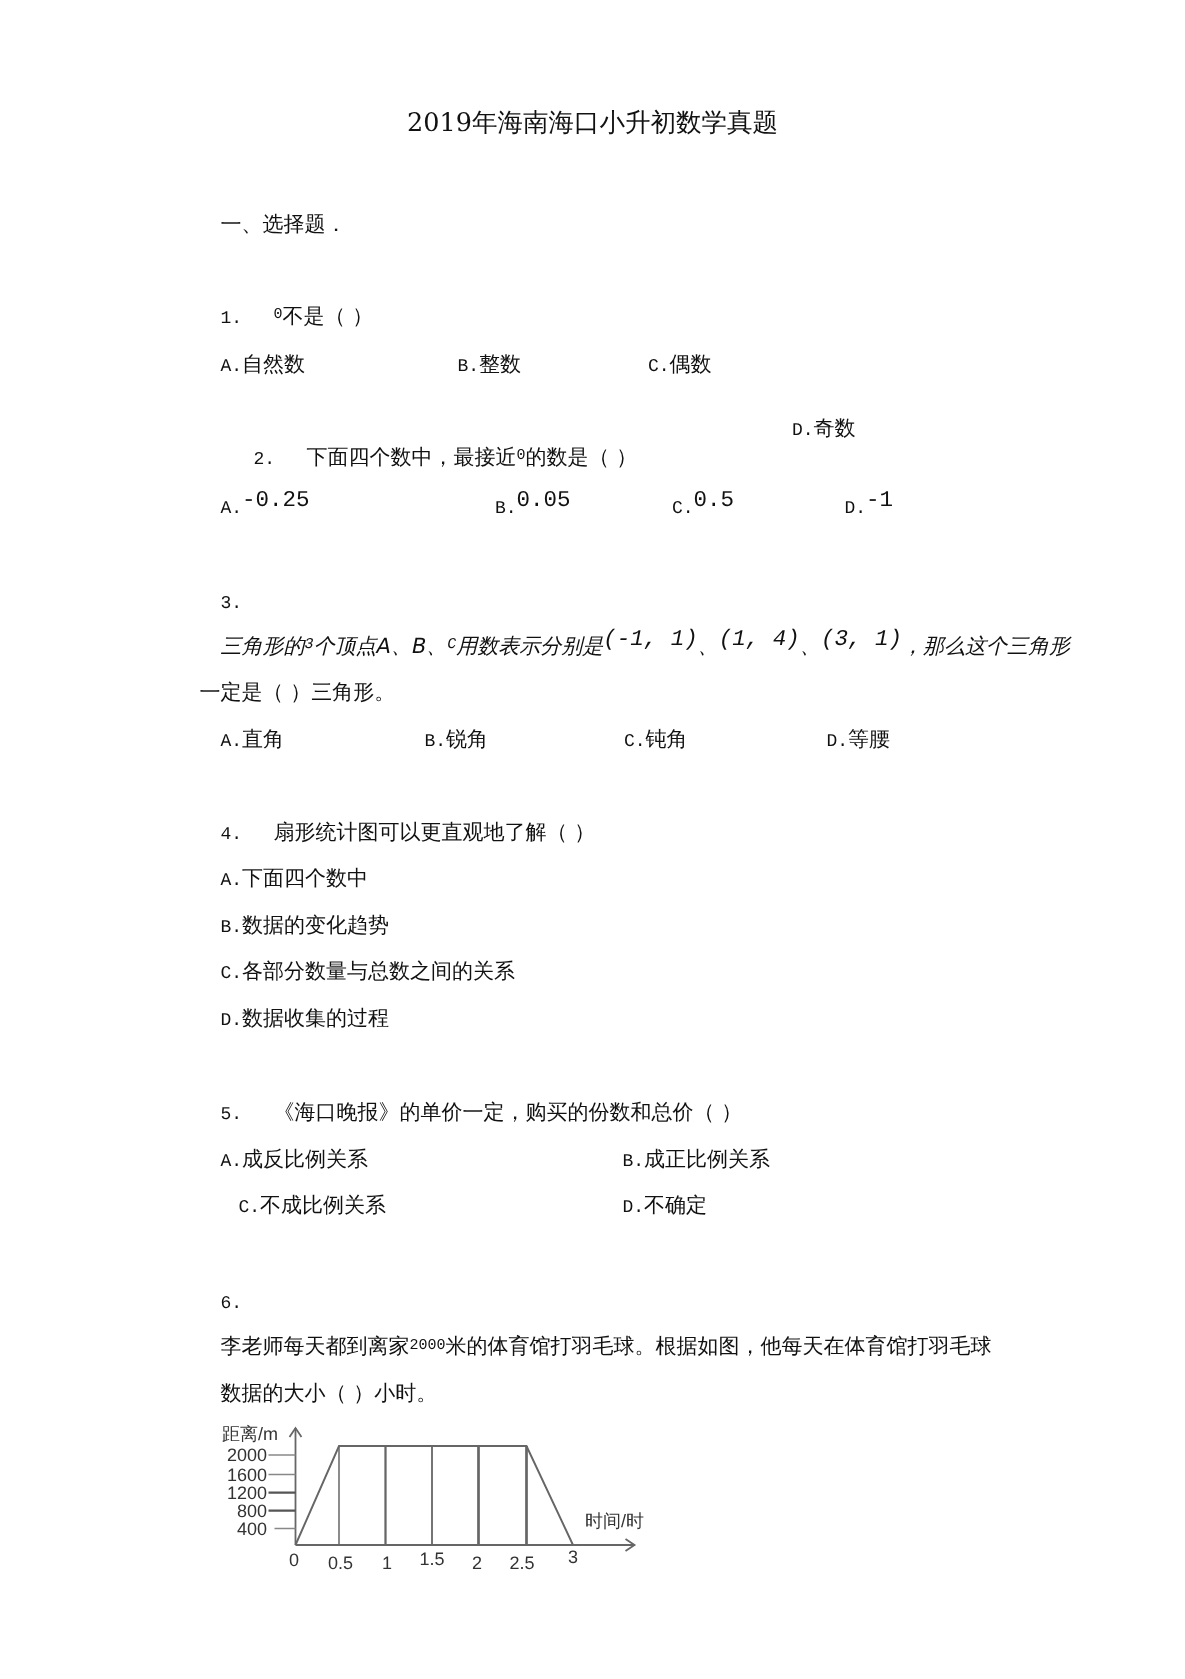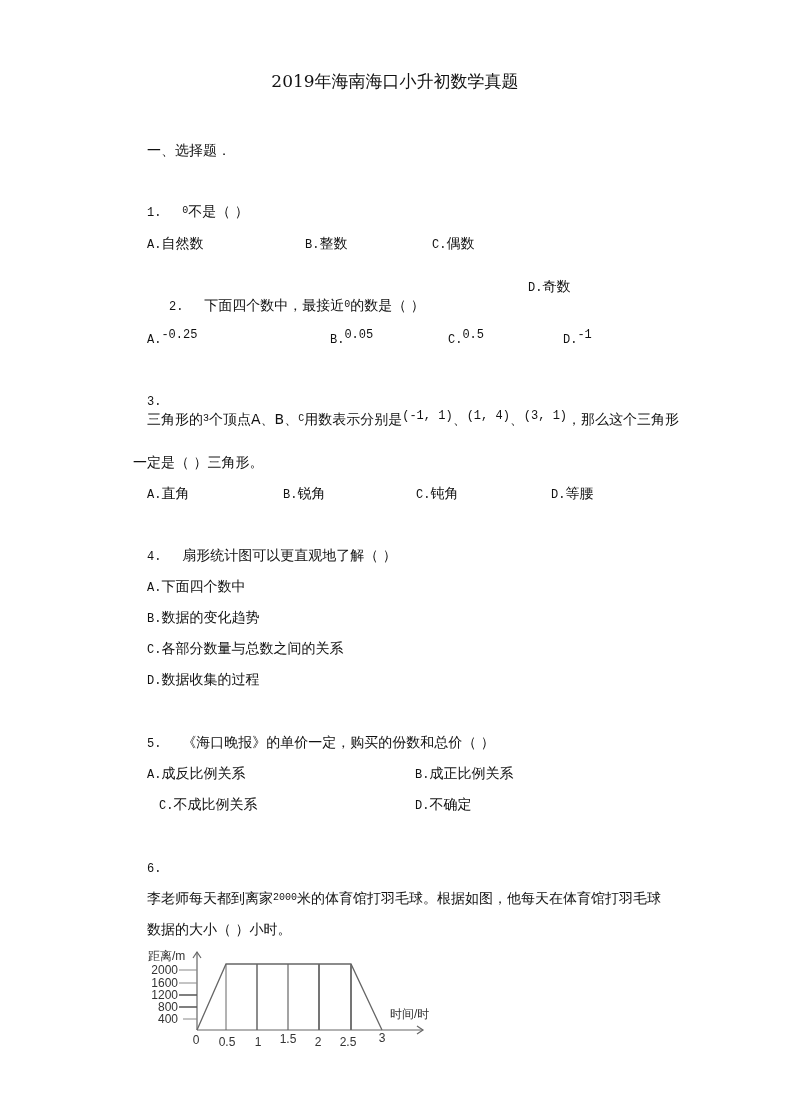--- a/index.html
+++ b/index.html
@@ -5,21 +5,21 @@
     html, body { margin: 0; padding: 0; background: #ffffff; }
     body {
       width: 790px; height: 1119px; position: relative; overflow: hidden;
       font-family: "DejaVu Sans", "Liberation Sans", sans-serif;
       color: #111;
     }
     .abs { position: absolute; white-space: nowrap; }
     .title { font-family: "DejaVu Serif", "Liberation Serif", serif; font-size: 17px; left: 0; width: 790px; text-align: center; top: 70px; color:#111; }
     .t { font-size: 14px; line-height: 16px; }
     .mono { font-family: "Liberation Mono", "DejaVu Sans Mono", monospace; font-size: 12px; }
-    .sup { position: relative; top: -5px; font-family: "Liberation Mono", "DejaVu Sans Mono", monospace; font-size: 12px; }
+    .sup { position: relative; top: -5px; font-family: "Liberation Mono", "DejaVu Sans Mono", monospace; font-size: 15px; }
     .small0 { font-family: "Liberation Mono", monospace; font-size: 10px; position: relative; top: -3px; }
     svg text { font-family: "Liberation Sans", "DejaVu Sans", sans-serif; }
   </style>
 </head>
 <body>
 
 <div class="abs title">2019年海南海口小升初数学真题</div>
 
 <div class="abs t" style="left:147px; top:142px;">一、选择题．</div>
 
@@ -37,21 +37,21 @@
   <span class="mono">2.</span>
   <span style="display:inline-block;width:12px;"></span>
   <span>下面四个数中，最接近</span><span class="small0">0</span><span>的数是（ ）</span>
 </div>
 <div class="abs t" style="left:147px; top:330px;"><span class="mono">A.</span><span class="sup">-0.25</span></div>
 <div class="abs t" style="left:330px; top:330px;"><span class="mono">B.</span><span class="sup">0.05</span></div>
 <div class="abs t" style="left:448px; top:330px;"><span class="mono">C.</span><span class="sup">0.5</span></div>
 <div class="abs t" style="left:563px; top:330px;"><span class="mono">D.</span><span class="sup">-1</span></div>
 
 <div class="abs t mono" style="left:147px; top:394px;">3.</div>
-<div class="abs t" style="left:147px; top:411px;">
+<div class="abs t" style="left:147px; top:423px;font-style:italic;">
   <span>三角形的</span><span class="small0">3</span><span>个顶点A、B、</span><span class="small0">C</span><span>用数表示分别是</span><span class="sup">(-1, 1)</span><span>、</span><span class="sup">(1, 4)</span><span>、</span><span class="sup">(3, 1)</span><span>，那么这个三角形</span>
 </div>
 <div class="abs t" style="left:133px; top:454px;">一定是（ ）三角形。</div>
 <div class="abs t" style="left:147px; top:485px;"><span class="mono">A.</span><span>直角</span></div>
 <div class="abs t" style="left:283px; top:485px;"><span class="mono">B.</span><span>锐角</span></div>
 <div class="abs t" style="left:416px; top:485px;"><span class="mono">C.</span><span>钝角</span></div>
 <div class="abs t" style="left:551px; top:485px;"><span class="mono">D.</span><span>等腰</span></div>
 
 <div class="abs t" style="left:147px; top:547px;">
   <span class="mono">4.</span>

